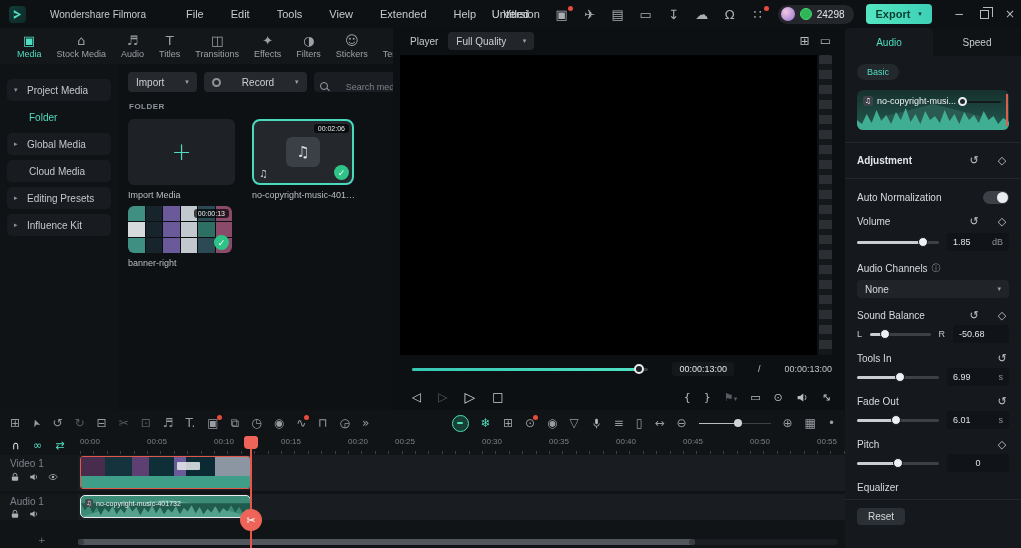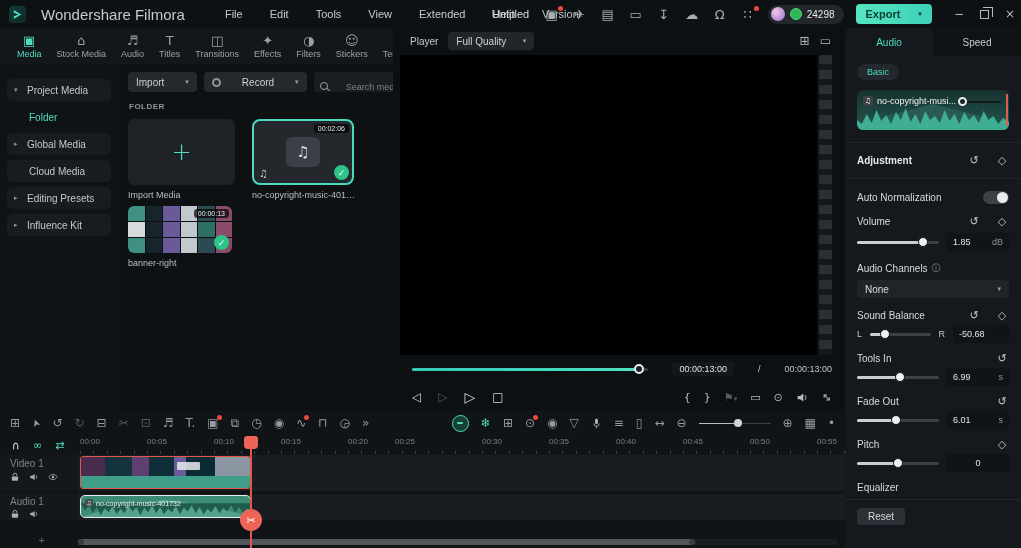--- a/index.html
+++ b/index.html
@@ -6,31 +6,31 @@
   html,body { background:#000; }
   body { font-family:"Liberation Sans","DejaVu Sans",sans-serif; }
   .app { position:relative; width:1021px; height:548px; background:#0c0f12; color:#c9cdd1; overflow:hidden; font-size:10px; }
   .gi { font-family:"DejaVu Sans",sans-serif; font-style:normal; line-height:1; display:inline-block; }
   .dot { position:absolute; width:5px; height:5px; border-radius:50%; background:#e84b3c; top:-2px; right:-3px; }
 
   
   .titlebar { position:absolute; left:0; top:0; width:1021px; height:28px; background:#0e1114; display:flex; align-items:center; }
   .logo { width:17px; height:17px; margin-left:9px; border-radius:4px; background:linear-gradient(135deg,#123c38,#0e2a28); display:flex; align-items:center; justify-content:center; }
   .logo svg { width:11px; height:11px; }
-  .appname { font-size:15px; color:#c6cacd; margin-left:15px; }
+  .appname { font-size:10px; color:#c6cacd; margin-left:24px; }
   .menus { display:flex; gap:27px; margin-left:40px; font-size:11px; color:#c6cacd; }
   .menus span { cursor:default; }
   .wintitle { position:absolute; left:0; right:0; text-align:center; font-size:11px; color:#d8dbde; pointer-events:none; }
   .tb-right { position:absolute; right:6px; top:0; height:28px; display:flex; align-items:center; gap:12px; }
   .tb-ico { position:relative; font-size:13px; color:#a9aeb3; width:16px; text-align:center; }
   .acct { display:flex; align-items:center; gap:5px; background:#23272c; border-radius:10px; height:19px; padding:0 9px 0 3px; }
   .avatar { width:14px; height:14px; border-radius:50%; background:radial-gradient(circle at 35% 35%,#f3c7e6,#b08ad6 70%,#7d6bb5); }
   .coin { width:12px; height:12px; border-radius:50%; background:#2fb558; border:1.5px solid #48d873; display:inline-block; }
   .coin-num { font-size:10px; color:#e2e5e8; }
-  .export-btn { display:flex; align-items:center; gap:18px; height:20px; padding:0 10px; border-radius:4px; background:linear-gradient(90deg,#53e6c0,#3ed0b8); color:#0a3d31; font-weight:bold; font-size:11px; }
+  .export-btn { display:flex; align-items:center; gap:8px; height:20px; padding:0 10px; border-radius:4px; background:linear-gradient(90deg,#53e6c0,#3ed0b8); color:#0a3d31; font-weight:bold; font-size:11px; }
   .winbtns { display:flex; gap:16px; margin-left:10px; align-items:center; color:#b6bbc0; font-size:12px; }
   .restore-box { width:9px; height:9px; border:1px solid #b6bbc0; position:relative; }
   .restore-box::before { content:""; position:absolute; left:2px; top:-4px; width:9px; height:9px; border:1px solid #b6bbc0; border-left:none; border-bottom:none; }
 
   
   .tabstrip { position:absolute; left:0; top:28px; width:393px; height:36px; background:#14171a; display:flex; align-items:center; padding-left:12px; gap:5px; }
   .mtab { display:flex; flex-direction:column; align-items:center; gap:2px; padding:2px 5px; color:#9ba1a7; }
   .mtab .gi { font-size:13px; }
   .mtab .lbl { font-size:9px; white-space:nowrap; }
   .mtab.active { color:#4fdcc1; }

